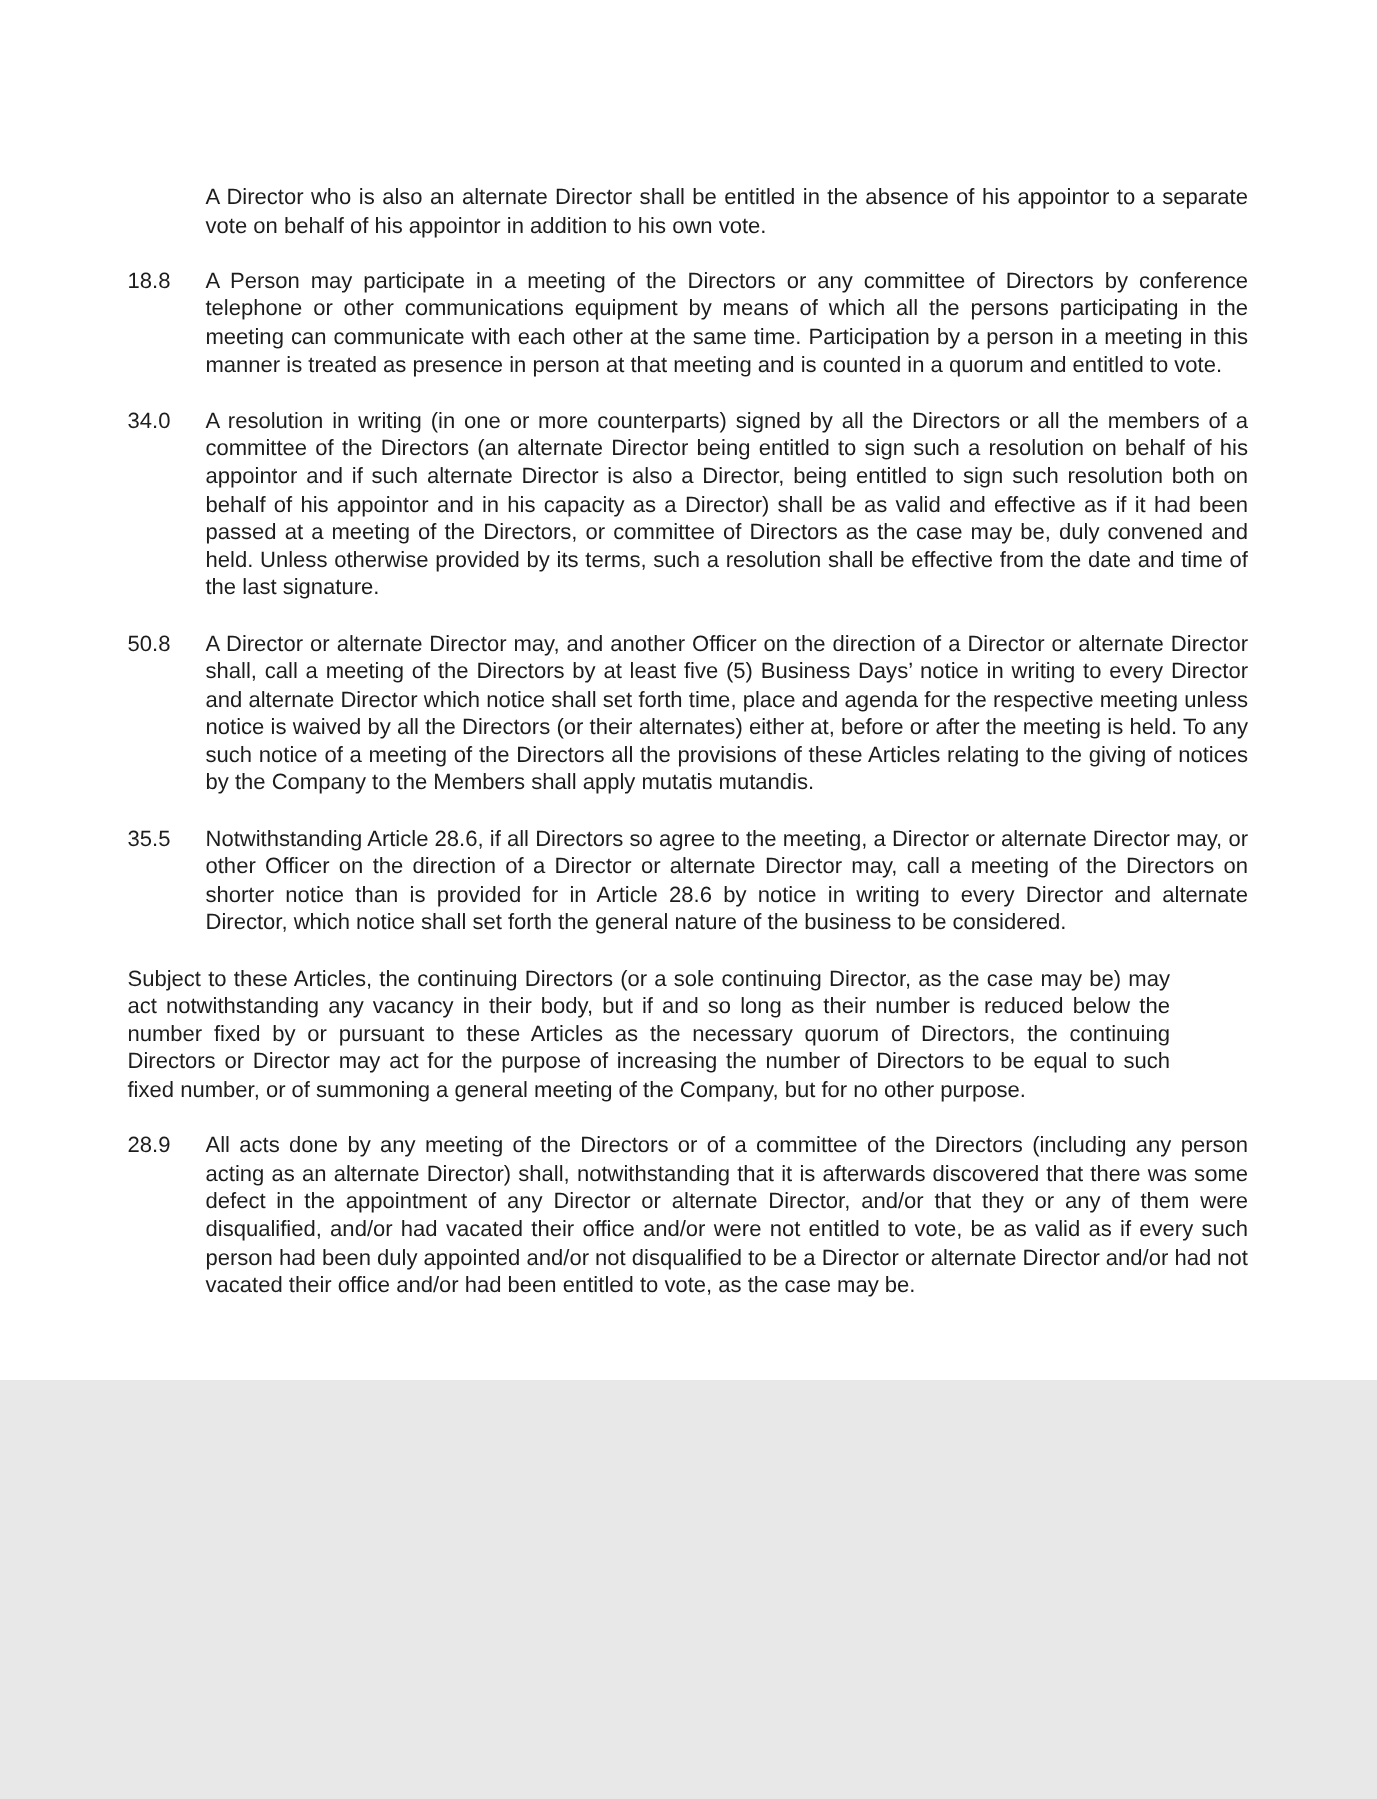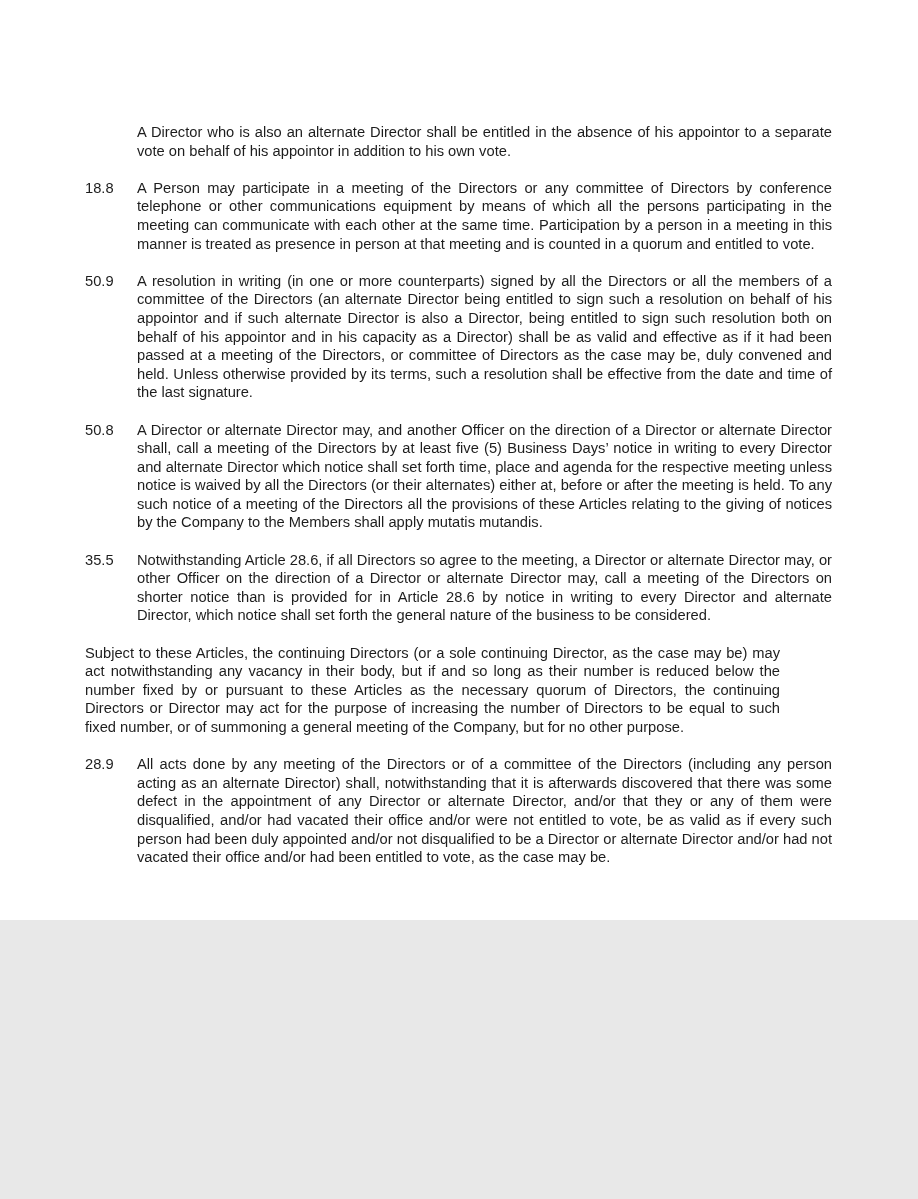--- a/index.html
+++ b/index.html
@@ -77,21 +77,21 @@
 <div class="page">
 
   <div class="content">
     <p class="intro">A Director who is also an alternate Director shall be entitled in the absence of his appointor to a separate vote on behalf of his appointor in addition to his own vote.</p>
 
     <div class="clause">
       <div class="clause-num">18.8</div>
       <div class="clause-text">A Person may participate in a meeting of the Directors or any committee of Directors by conference telephone or other communications equipment by means of which all the persons participating in the meeting can communicate with each other at the same time. Participation by a person in a meeting in this manner is treated as presence in person at that meeting and is counted in a quorum and entitled to vote.</div>
     </div>
     <div class="clause">
-      <div class="clause-num">50.9</div>
+      <div class="clause-num">34.0</div>
       <div class="clause-text">A resolution in writing (in one or more counterparts) signed by all the Directors or all the members of a committee of the Directors (an alternate Director being entitled to sign such a resolution on behalf of his appointor and if such alternate Director is also a Director, being entitled to sign such resolution both on behalf of his appointor and in his capacity as a Director) shall be as valid and effective as if it had been passed at a meeting of the Directors, or committee of Directors as the case may be, duly convened and held. Unless otherwise provided by its terms, such a resolution shall be effective from the date and time of the last signature.</div>
     </div>
     <div class="clause">
       <div class="clause-num">50.8</div>
       <div class="clause-text">A Director or alternate Director may, and another Officer on the direction of a Director or alternate Director shall, call a meeting of the Directors by at least five (5) Business Days’ notice in writing to every Director and alternate Director which notice shall set forth time, place and agenda for the respective meeting unless notice is waived by all the Directors (or their alternates) either at, before or after the meeting is held. To any such notice of a meeting of the Directors all the provisions of these Articles relating to the giving of notices by the Company to the Members shall apply mutatis mutandis.</div>
     </div>
     <div class="clause">
       <div class="clause-num">35.5</div>
       <div class="clause-text">Notwithstanding Article 28.6, if all Directors so agree to the meeting, a Director or alternate Director may, or other Officer on the direction of a Director or alternate Director may, call a meeting of the Directors on shorter notice than is provided for in Article 28.6 by notice in writing to every Director and alternate Director, which notice shall set forth the general nature of the business to be considered.</div>
     </div>

